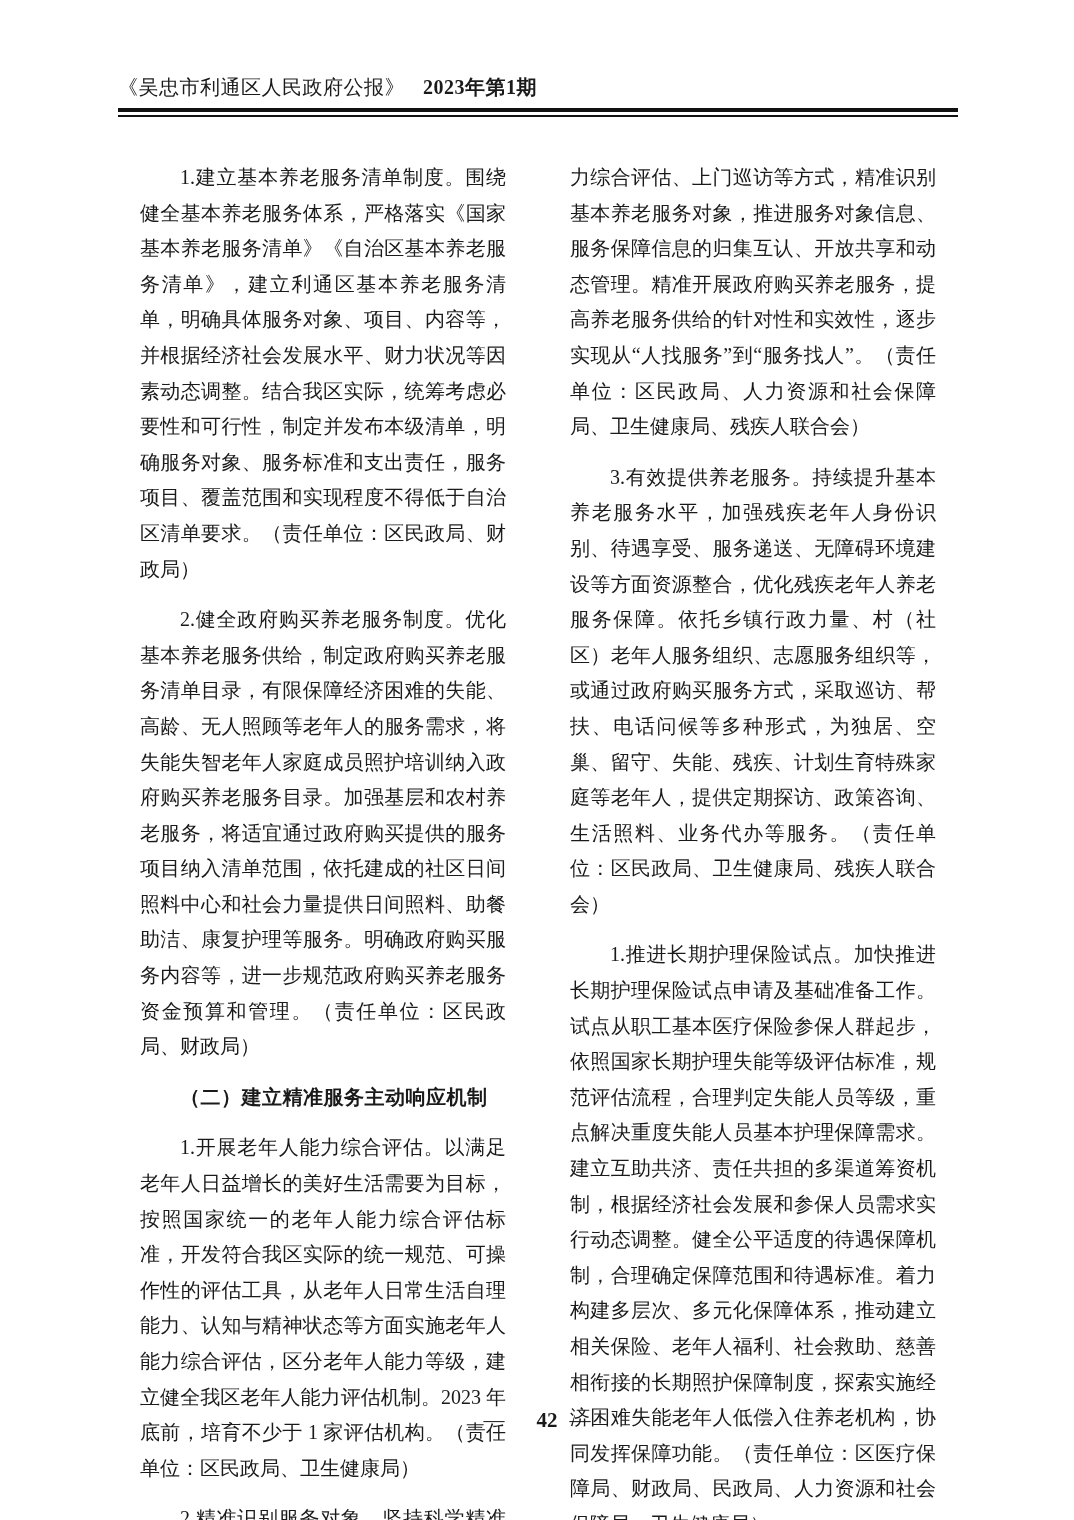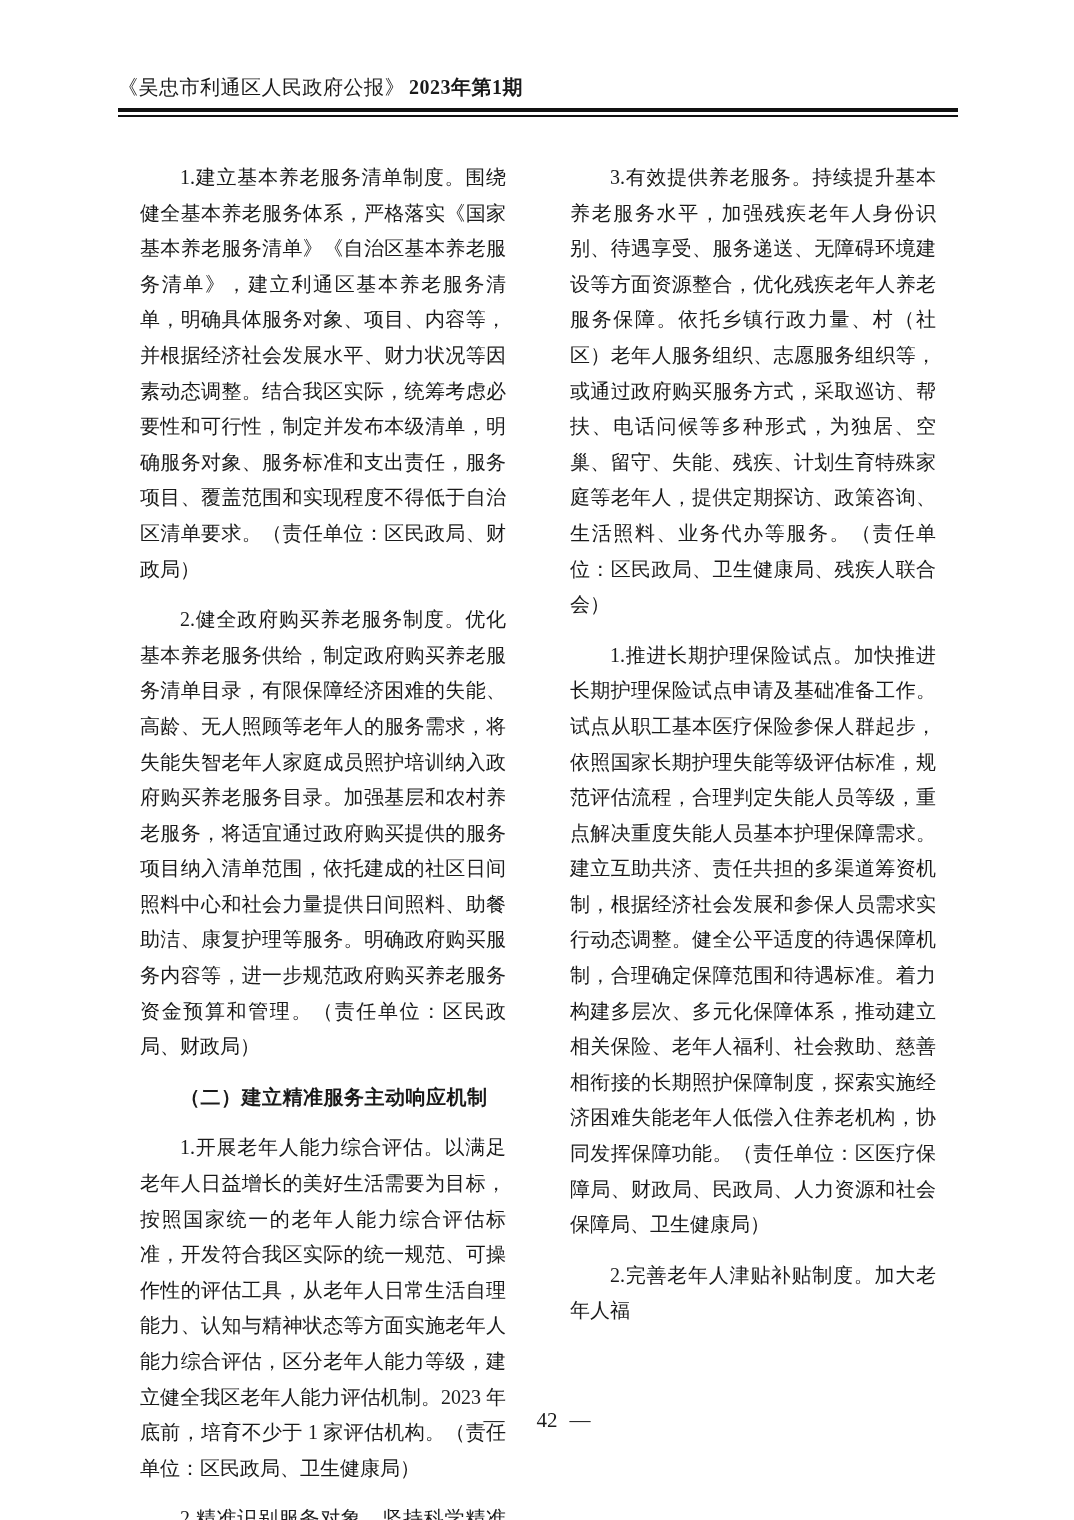--- a/index.html
+++ b/index.html
@@ -26,21 +26,21 @@
     justify-content: space-between;
     align-items: baseline;
   }
   .header-left {
     font-size: 20px;
     letter-spacing: 0.5px;
     white-space: nowrap;
   }
   .header-left .issue {
     font-weight: bold;
-    margin-left: 4px;
+    margin-left: 18px;
   }
   .header-right {
     font-family: "Liberation Sans", "DejaVu Sans", sans-serif;
     font-weight: 700;
     font-size: 20px;
     letter-spacing: 1px;
     white-space: nowrap;
   }
   .header-rule {
     position: absolute;
@@ -93,21 +93,21 @@
     width: 100%;
     top: 1408px;
     text-align: center;
     font-size: 21px;
   }
   .footer .dash {
     font-weight: 400;
     margin: 0 12px;
   }
   .footer .page-num {
-    font-weight: 400;
+    font-weight: 700;
     margin-left: 20px;
   }
 </style>
 </head>
 <body>
 
 <div class="page">
 
   <div class="header">
     <div class="header-left">
@@ -124,20 +124,21 @@
 
     <div class="col">
       <p>1.建立基本养老服务清单制度。围绕健全基本养老服务体系，严格落实《国家基本养老服务清单》《自治区基本养老服务清单》，建立利通区基本养老服务清单，明确具体服务对象、项目、内容等，并根据经济社会发展水平、财力状况等因素动态调整。结合我区实际，统筹考虑必要性和可行性，制定并发布本级清单，明确服务对象、服务标准和支出责任，服务项目、覆盖范围和实现程度不得低于自治区清单要求。（责任单位：区民政局、财政局）</p>
       <p>2.健全政府购买养老服务制度。优化基本养老服务供给，制定政府购买养老服务清单目录，有限保障经济困难的失能、高龄、无人照顾等老年人的服务需求，将失能失智老年人家庭成员照护培训纳入政府购买养老服务目录。加强基层和农村养老服务，将适宜通过政府购买提供的服务项目纳入清单范围，依托建成的社区日间照料中心和社会力量提供日间照料、助餐助洁、康复护理等服务。明确政府购买服务内容等，进一步规范政府购买养老服务资金预算和管理。（责任单位：区民政局、财政局）</p>
       <p class="sec-heading">（二）建立精准服务主动响应机制</p>
       <p>1.开展老年人能力综合评估。以满足老年人日益增长的美好生活需要为目标，按照国家统一的老年人能力综合评估标准，开发符合我区实际的统一规范、可操作性的评估工具，从老年人日常生活自理能力、认知与精神状态等方面实施老年人能力综合评估，区分老年人能力等级，建立健全我区老年人能力评估机制。2023 年底前，培育不少于 1 家评估机构。（责任单位：区民政局、卫生健康局）</p>
       <p>2.精准识别服务对象。坚持科学精准高效，依托智慧利通，整合民政、人力资源和社会保障、卫生健康、残联等部门涉老数据，形成全区老年人数据资源库，完善智慧养老信息平台。通过能</p>
     </div>
 
     <div class="col">
+      <p class="cont">力综合评估、上门巡访等方式，精准识别基本养老服务对象，推进服务对象信息、服务保障信息的归集互认、开放共享和动态管理。精准开展政府购买养老服务，提高养老服务供给的针对性和实效性，逐步实现从“人找服务”到“服务找人”。（责任单位：区民政局、人力资源和社会保障局、卫生健康局、残疾人联合会）</p>
       <p>3.有效提供养老服务。持续提升基本养老服务水平，加强残疾老年人身份识别、待遇享受、服务递送、无障碍环境建设等方面资源整合，优化残疾老年人养老服务保障。依托乡镇行政力量、村（社区）老年人服务组织、志愿服务组织等，或通过政府购买服务方式，采取巡访、帮扶、电话问候等多种形式，为独居、空巢、留守、失能、残疾、计划生育特殊家庭等老年人，提供定期探访、政策咨询、生活照料、业务代办等服务。（责任单位：区民政局、卫生健康局、残疾人联合会）</p>
       <p>1.推进长期护理保险试点。加快推进长期护理保险试点申请及基础准备工作。试点从职工基本医疗保险参保人群起步，依照国家长期护理失能等级评估标准，规范评估流程，合理判定失能人员等级，重点解决重度失能人员基本护理保障需求。建立互助共济、责任共担的多渠道筹资机制，根据经济社会发展和参保人员需求实行动态调整。健全公平适度的待遇保障机制，合理确定保障范围和待遇标准。着力构建多层次、多元化保障体系，推动建立相关保险、老年人福利、社会救助、慈善相衔接的长期照护保障制度，探索实施经济困难失能老年人低偿入住养老机构，协同发挥保障功能。（责任单位：区医疗保障局、财政局、民政局、人力资源和社会保障局、卫生健康局）</p>
       <p>2.完善老年人津贴补贴制度。加大老年人福</p>
     </div>
 
   </div>
 
   <div class="footer">
     <span class="dash">—</span><span class="page-num">42</span><span class="dash">—</span>
   </div>

